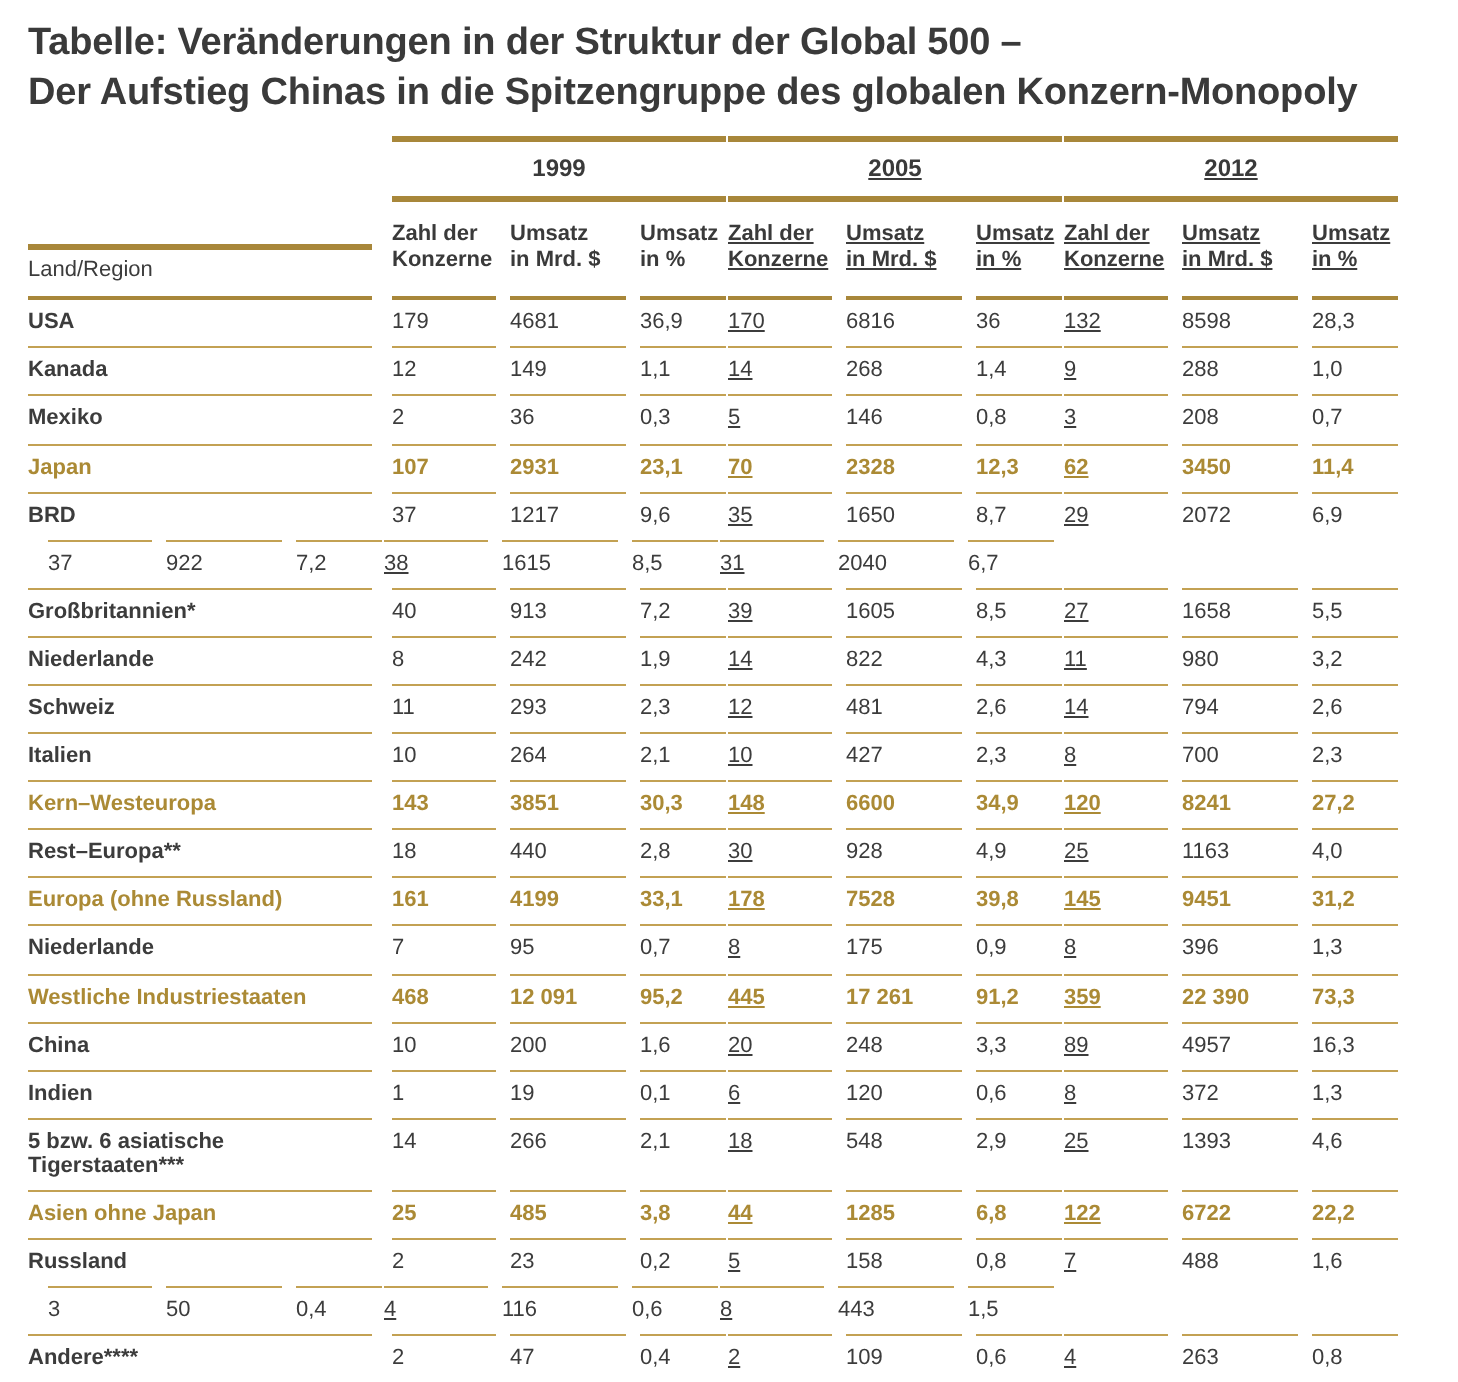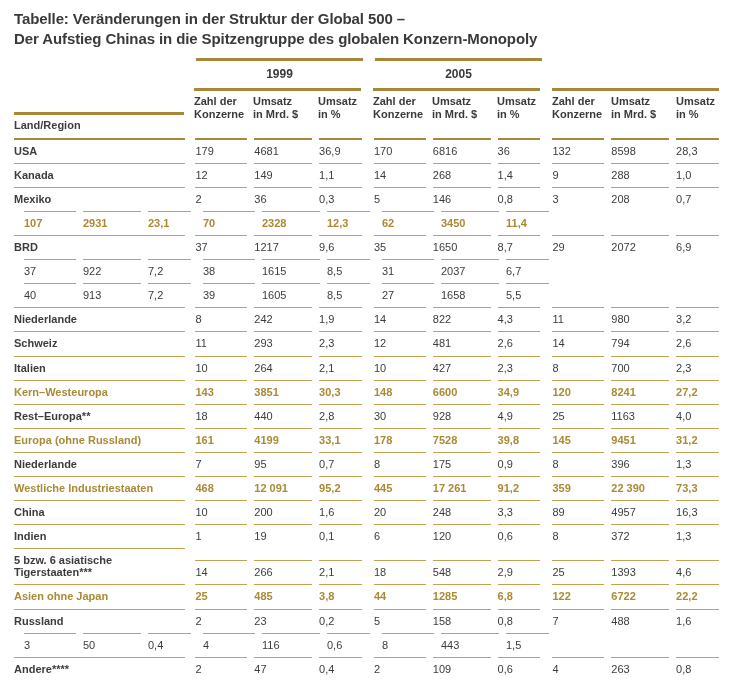--- a/index.html
+++ b/index.html
@@ -13,57 +13,58 @@
   html, body {
     width: 729px; height: 691px;
     background: var(--bg);
     font-family: "Liberation Sans", sans-serif;
     color: var(--ink);
     overflow: hidden;
   }
   .page { padding: 9px 10px 0 14px; }
 
   
-  .title { font-size: 15px; font-weight: 700; line-height: 1.32; color: #3a3a3a; letter-spacing: -0.1px; }
+  .title { font-size: 19px; font-weight: 700; line-height: 1.32; color: #3a3a3a; letter-spacing: -0.1px; }
 
   
   .tbl { margin-top: 9px; width: 705px; }
-  .row { display: flex; align-items: flex-end; }
+  .row { display: flex; }
   .cell { font-size: 11px; line-height: 1.1; }
   .c-label { width: 172px; }
   .w0 { width: 52px; }
   .w1 { width: 58px; }
   .w2 { width: 43px; }
   .gap-sm { margin-left: 10px; }
   .gap-in { margin-left: 7px; }
-  .gap-lg { margin-left: 12px; }
+  .gap-lg { margin-left: 1px; text-decoration: underline; }
 
   
   .year-row .spacer { width: 172px; }
   .group-head {
     width: 167px;
     border-top: 3px solid var(--gold);
     text-align: center;
     font-size: 12px; font-weight: 700;
     padding: 6px 0 7px 0;
     color: #3a3a3a;
   }
   .sub-row { align-items: stretch; }
   .sub-row .c-label {
     border-top: 3px solid var(--gold);
-    font-weight: 700;
+    font-weight: 400;
     display: flex; align-items: flex-end;
     padding: 4px 0 7px 0;
     margin-top: 24px;
   }
   .group {
     width: 167px;
     border-top: 3px solid var(--gold);
     display: flex;
     padding: 4px 0 6px 0;
+    align-items: center;
   }
   .sub-cell { font-size: 11px; font-weight: 700; line-height: 1.2; color: #3a3a3a; }
   .sub-cell.sc0 { width: 52px; margin-right: 7px; }
   .sub-cell.sc1 { width: 58px; margin-right: 7px; }
   .sub-cell.sc2 { width: 43px; }
 
   
   .data-row .cell {
     border-top: 1px solid var(--rule);
     padding: 5px 0 6px 0;
@@ -81,20 +82,21 @@
     <div>Tabelle: Veränderungen in der Struktur der Global 500 –</div>
     <div>Der Aufstieg Chinas in die Spitzengruppe des globalen Konzern-Monopoly</div>
   </div>
 
   <div class="tbl">
 
     <div class="row year-row">
       <div class="spacer"></div>
       <div class="group-head gap-sm">1999</div>
       <div class="group-head gap-lg">2005</div>
+      <div class="group-head gap-lg">2012</div>
     </div>
 
     <div class="row sub-row">
       <div class="cell c-label">Land/Region</div>
 
       <div class="group gap-sm">
         <div class="sub-cell sc0">
           <span>Zahl der</span><br>
           <span>Konzerne</span>
         </div>
@@ -170,20 +172,21 @@
           <div class="cell w1 gap-in">36</div>
           <div class="cell w2 gap-in">0,3</div>
           <div class="cell w0 gap-lg">5</div>
           <div class="cell w1 gap-in">146</div>
           <div class="cell w2 gap-in">0,8</div>
           <div class="cell w0 gap-lg">3</div>
           <div class="cell w1 gap-in">208</div>
           <div class="cell w2 gap-in">0,7</div>
         </div>
         <div class="row data-row gold">
+          <div class="cell c-label">Japan</div>
           <div class="cell w0 gap-sm">107</div>
           <div class="cell w1 gap-in">2931</div>
           <div class="cell w2 gap-in">23,1</div>
           <div class="cell w0 gap-lg">70</div>
           <div class="cell w1 gap-in">2328</div>
           <div class="cell w2 gap-in">12,3</div>
           <div class="cell w0 gap-lg">62</div>
           <div class="cell w1 gap-in">3450</div>
           <div class="cell w2 gap-in">11,4</div>
         </div>
@@ -200,24 +203,25 @@
           <div class="cell w2 gap-in">6,9</div>
         </div>
         <div class="row data-row">
           <div class="cell w0 gap-sm">37</div>
           <div class="cell w1 gap-in">922</div>
           <div class="cell w2 gap-in">7,2</div>
           <div class="cell w0 gap-lg">38</div>
           <div class="cell w1 gap-in">1615</div>
           <div class="cell w2 gap-in">8,5</div>
           <div class="cell w0 gap-lg">31</div>
-          <div class="cell w1 gap-in">2037</div>
+          <div class="cell w1 gap-in">2040</div>
           <div class="cell w2 gap-in">6,7</div>
         </div>
         <div class="row data-row">
+          <div class="cell c-label">Großbritannien*</div>
           <div class="cell w0 gap-sm">40</div>
           <div class="cell w1 gap-in">913</div>
           <div class="cell w2 gap-in">7,2</div>
           <div class="cell w0 gap-lg">39</div>
           <div class="cell w1 gap-in">1605</div>
           <div class="cell w2 gap-in">8,5</div>
           <div class="cell w0 gap-lg">27</div>
           <div class="cell w1 gap-in">1658</div>
           <div class="cell w2 gap-in">5,5</div>
         </div>

